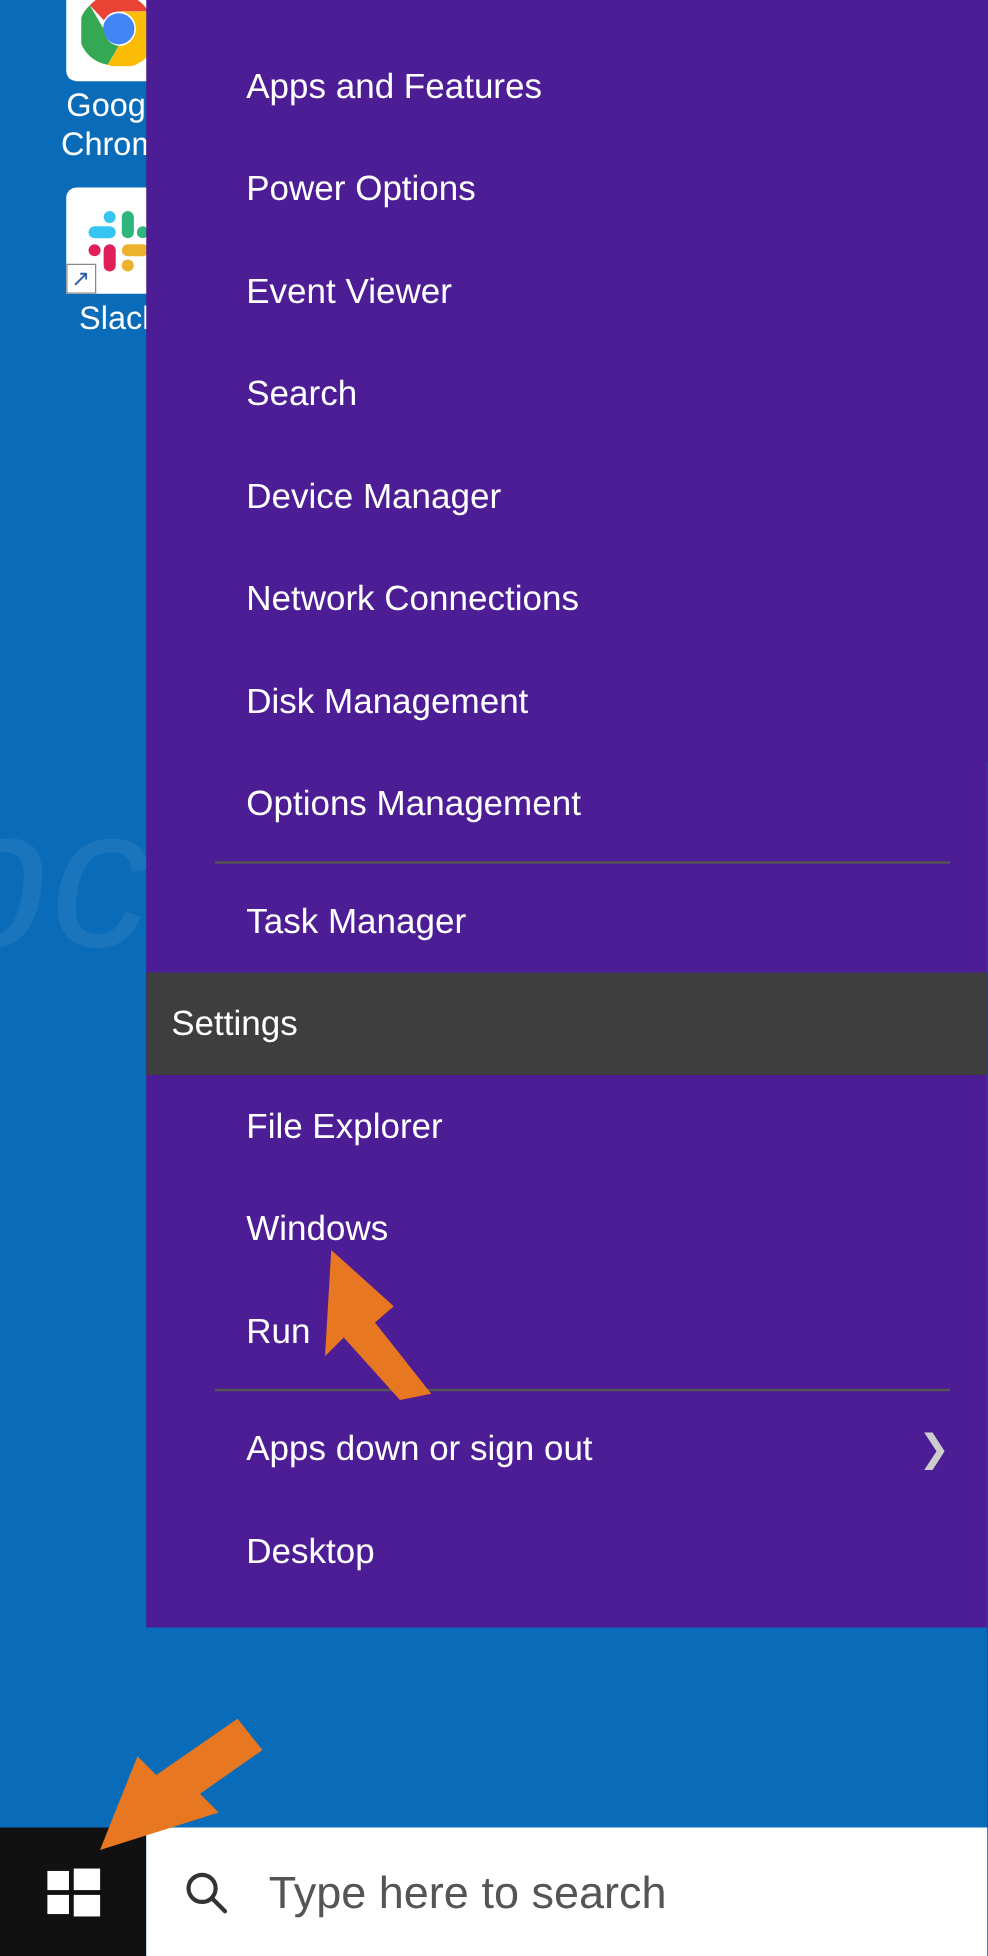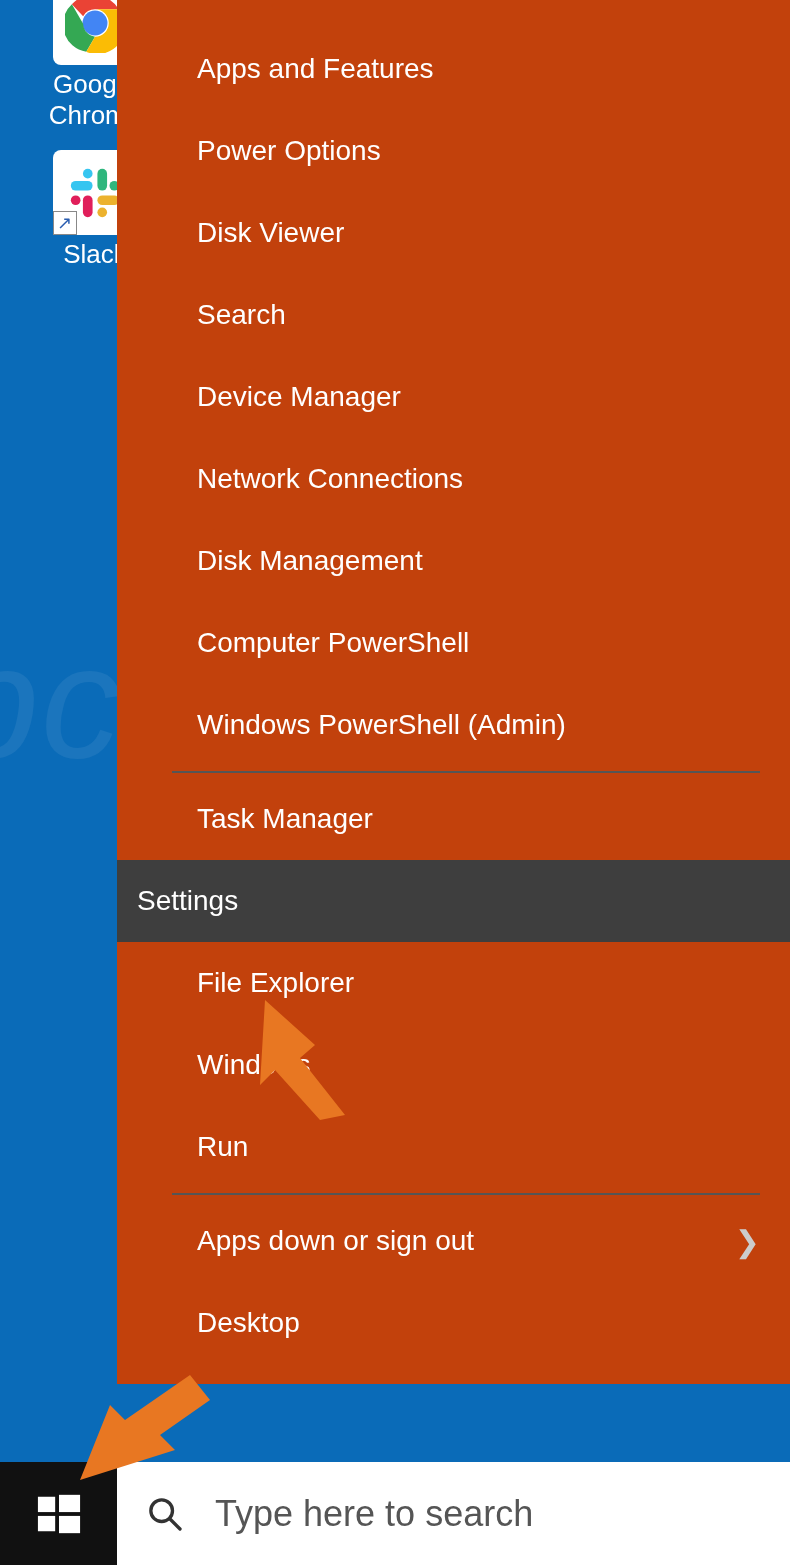--- a/index.html
+++ b/index.html
@@ -56,21 +56,21 @@
     letter-spacing: 2px;
     pointer-events:none;
   }
 
   
   .context-menu {
     position: absolute;
     top: 0;
     left: 117px;
     width: 673px;
-    background: #c2410c;
+    background: #4c1d95;
     color: #fff;
     padding-top: 28px;
     padding-bottom: 20px;
   }
   .menu-item {
     height: 82px;
     padding-left: 80px;
     padding-right: 30px;
     display: flex;
     align-items: center;
@@ -176,39 +176,36 @@
 <div class="watermark">pcrisk.com</div>
 
 <div class="context-menu">
   <div class="menu-item">
       <span>Apps and Features</span>
     </div>
   <div class="menu-item">
       <span>Power Options</span>
     </div>
   <div class="menu-item">
-      <span>Disk Viewer</span>
+      <span>Event Viewer</span>
     </div>
   <div class="menu-item">
       <span>Search</span>
     </div>
   <div class="menu-item">
       <span>Device Manager</span>
     </div>
   <div class="menu-item">
       <span>Network Connections</span>
     </div>
   <div class="menu-item">
       <span>Disk Management</span>
     </div>
   <div class="menu-item">
-      <span>Computer PowerShell</span>
-    </div>
-  <div class="menu-item">
-      <span>Windows PowerShell (Admin)</span>
+      <span>Options Management</span>
     </div>
 
   <div class="menu-divider"></div>
 
   <div class="menu-item">
       <span>Task Manager</span>
     </div>
   <div class="menu-item hovered">
       <span>Settings</span>
     </div>

